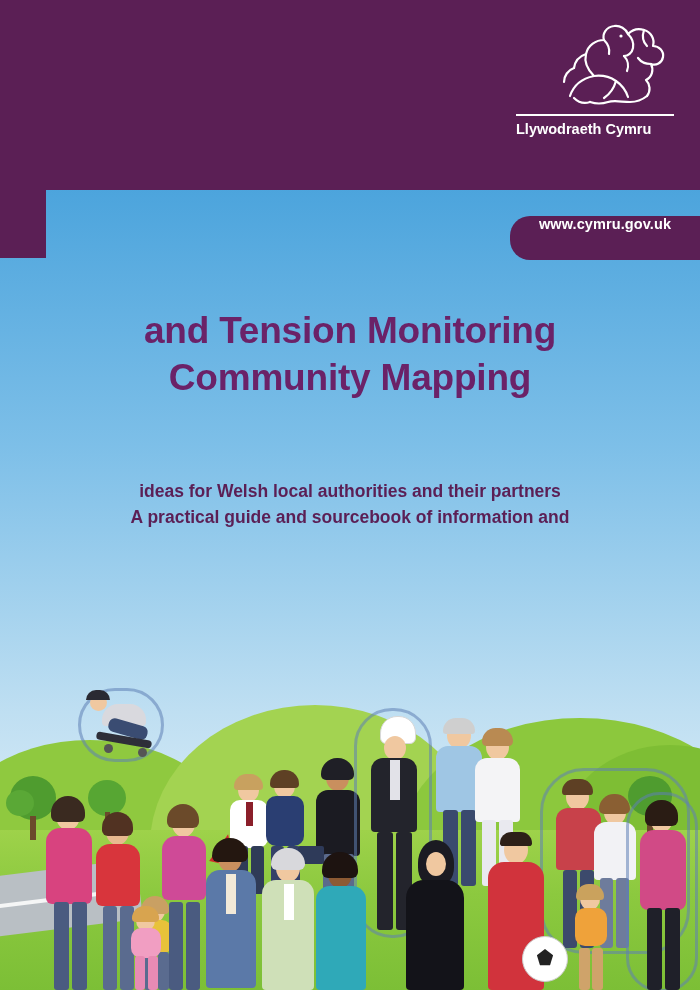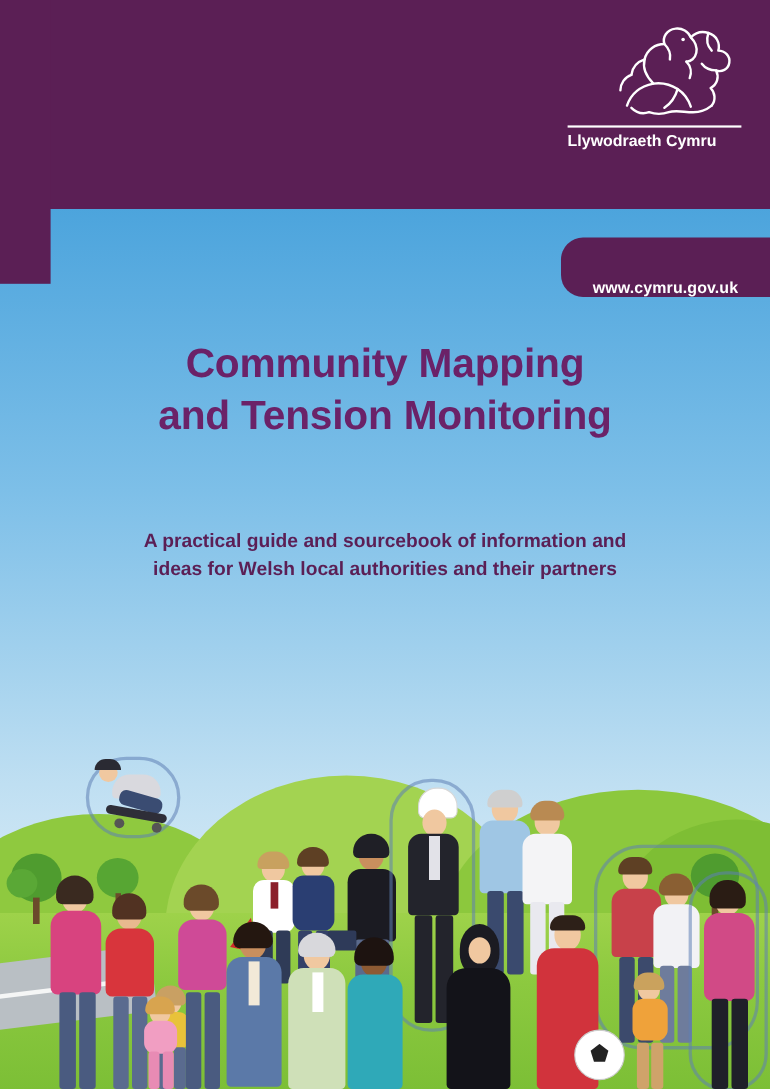--- a/index.html
+++ b/index.html
@@ -42,26 +42,26 @@
     width: 700px;
     height: 190px;
     background: #5b1f55;
     border-bottom-right-radius: 0;
   }
   .url-strip {
     position: absolute;
     right: 0;
     top: 216px;
     width: 190px;
-    height: 54px;
+    height: 44px;
     background: #5b1f55;
     border-top-left-radius: 20px;
     border-bottom-left-radius: 20px;
     display: flex;
-    align-items: flex-end;
+    align-items: flex-start;
     justify-content: center;
   }
   .url-strip span {
     color: #ffffff;
     font-size: 14.5px;
     font-weight: bold;
     letter-spacing: 0.1px;
   }
   .logo-block {
     position: absolute;
@@ -323,27 +323,27 @@
         <circle cx="63" cy="18" r="1.6" fill="#ffffff" stroke="none"></circle>
       </g>
     </svg>
     <div class="logo-rule"></div>
     <div class="logo-text">
       <div>Llywodraeth Cymru</div>
     </div>
   </div>
 
   <div class="title">
+    <div>and Tension Monitoring</div>
     <div>Community Mapping</div>
-    <div>and Tension Monitoring</div>
   </div>
 
   <div class="subtitle">
+    <div>ideas for Welsh local authorities and their partners</div>
     <div>A practical guide and sourcebook of information and</div>
-    <div>ideas for Welsh local authorities and their partners</div>
   </div>
 
   <div class="hills">
     <div class="hill hill-a"></div>
     <div class="hill hill-b"></div>
     <div class="hill hill-c"></div>
     <div class="hill hill-d"></div>
     <div class="grass"></div>
     <div class="road">
       <div class="road-line"></div>

